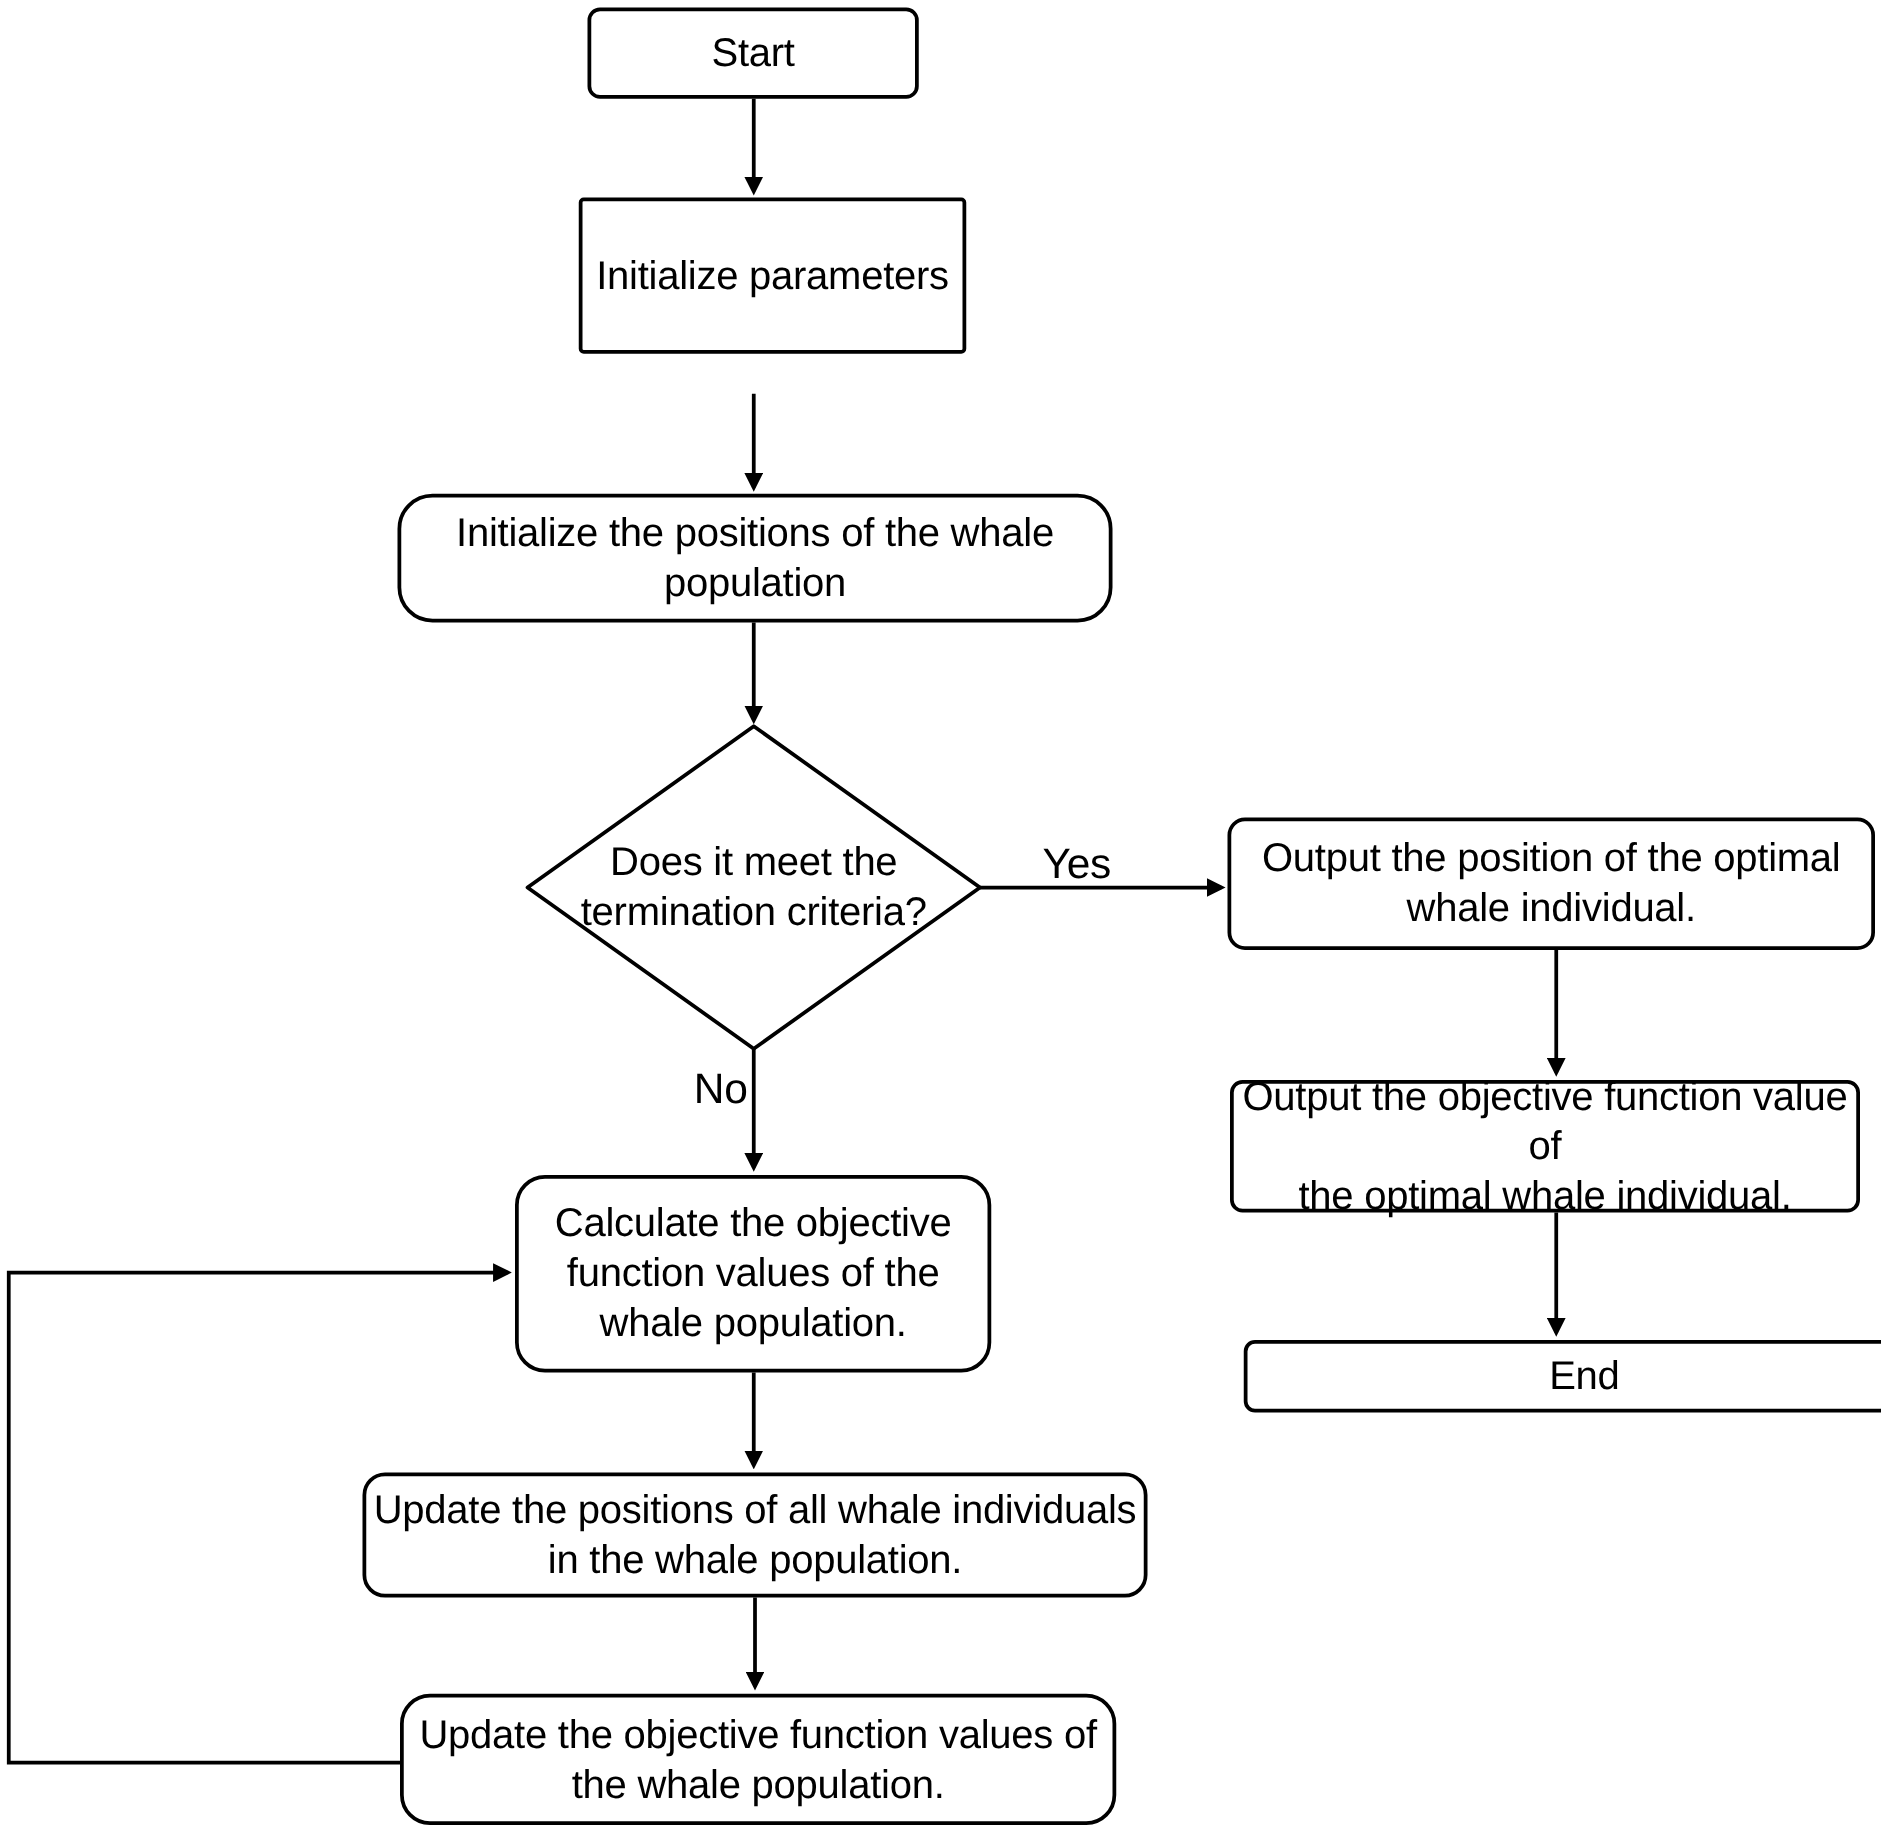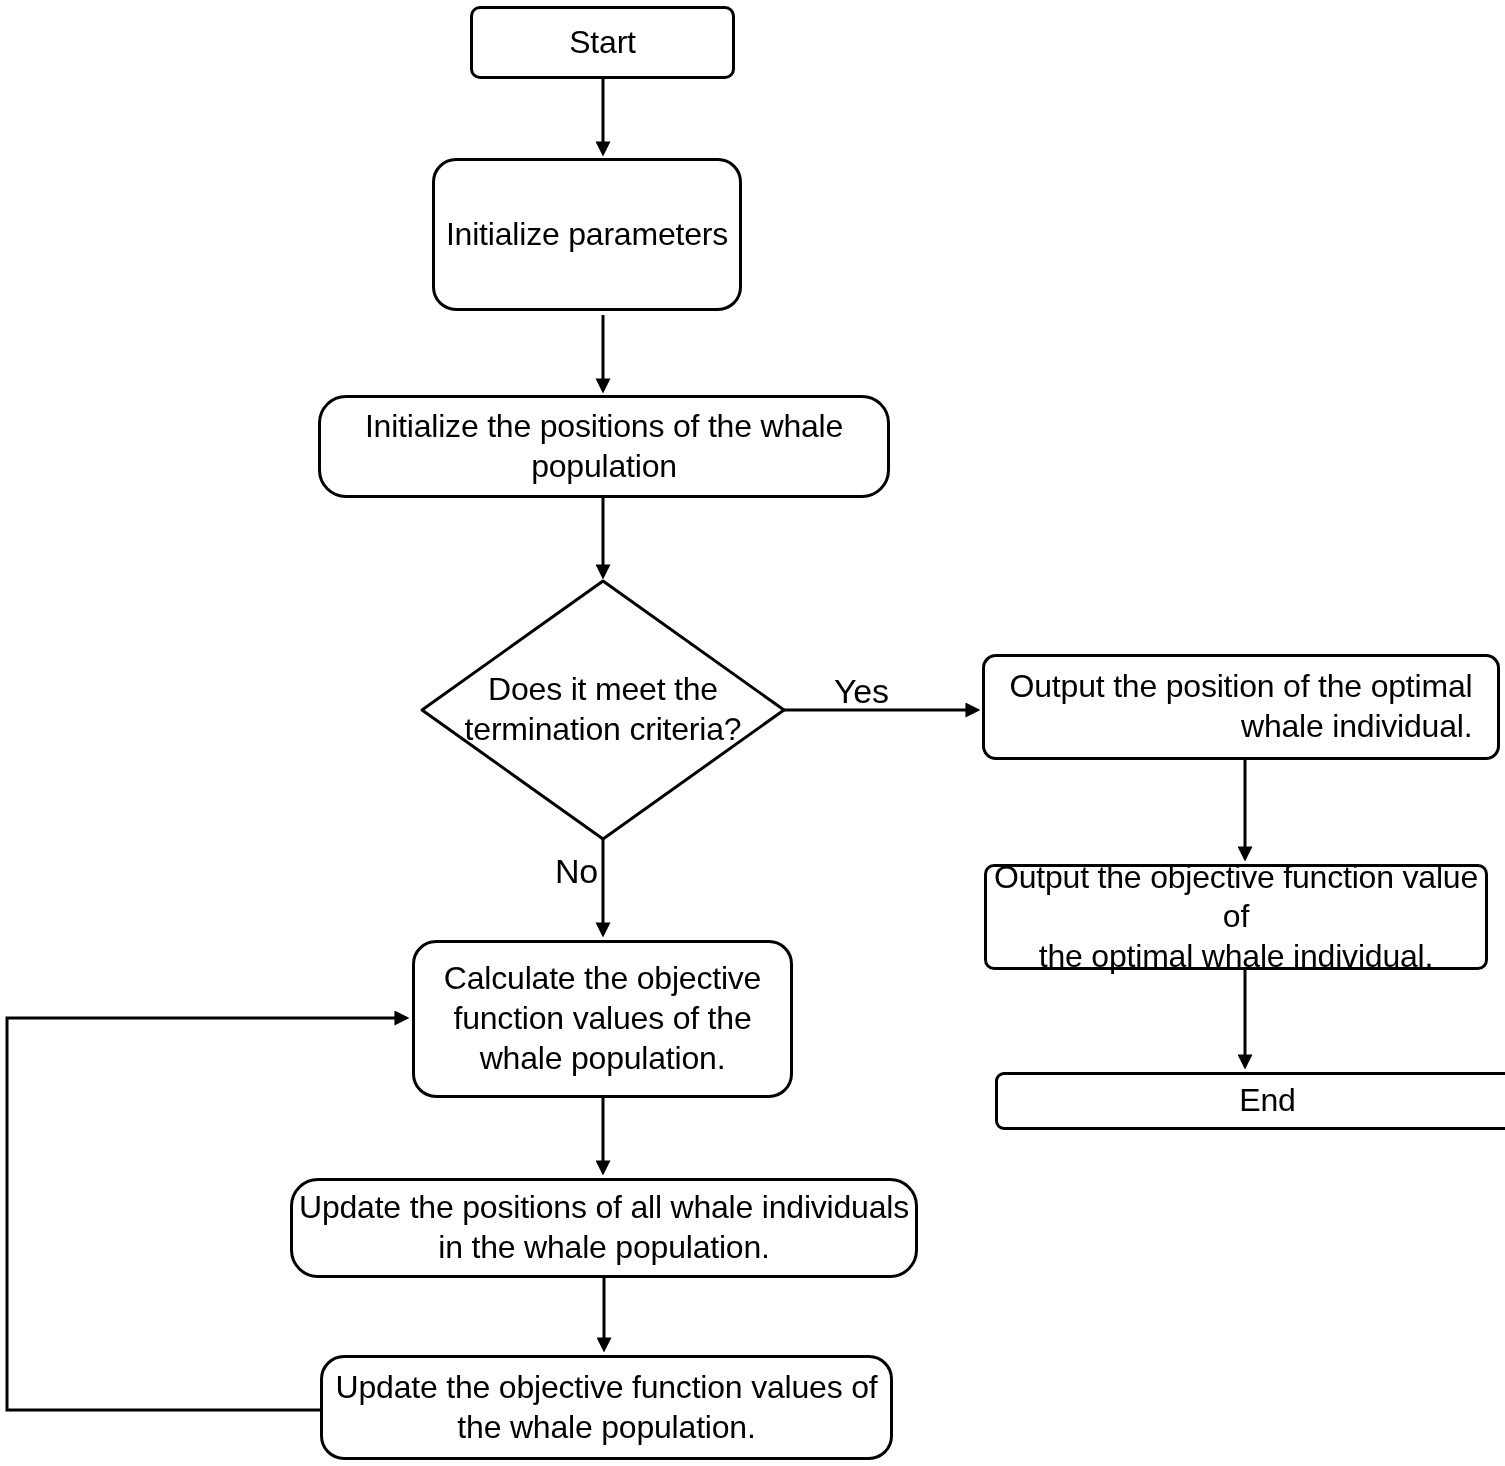--- a/index.html
+++ b/index.html
@@ -52,41 +52,41 @@
     <path class="edge" marker-end="url(#arrow)" d="M1245,970 L1245,1066"></path>
 
     <path class="edge" marker-end="url(#arrow)" d="M603,839 L603,934"></path>
     <path class="edge" marker-end="url(#arrow)" d="M603,1098 L603,1172"></path>
     <path class="edge" marker-end="url(#arrow)" d="M604,1278 L604,1349"></path>
     <path class="edge" marker-end="url(#arrow)" d="M320,1410 L7,1410 L7,1018 L406,1018"></path>
   </svg>
 
   <div class="node" style="left:470px; top:6px; width:265px; height:73px; border-radius:10px;">Start</div>
 
-  <div class="node" style="left:432px; top:158px; width:310px; height:153px; border-radius:24px;">Initialize parameters</div>
+  <div class="node" style="left:463px; top:158px; width:310px; height:125px; border-radius:4px;">Initialize parameters</div>
 
   <div class="node" style="left:318px; top:395px; width:572px; height:103px; border-radius:28px;">Initialize the positions of the whale
 population</div>
 
   <div class="node plain" style="left:443px; top:655px; width:320px; height:110px;">Does it meet the
 termination criteria?</div>
 
-  <div class="node" style="left:982px; top:654px; width:518px; height:106px; border-radius:14px;text-align:right;">Output the position of the optimal
+  <div class="node" style="left:982px; top:654px; width:518px; height:106px; border-radius:14px;">Output the position of the optimal
 whale individual.</div>
 
   <div class="node" style="left:984px; top:864px; width:504px; height:106px; border-radius:10px;">Output the objective function value of
 the optimal whale individual.</div>
 
   <div class="node" style="left:995px; top:1072px; width:545px; height:58px; border-radius:9px;">End</div>
 
   <div class="node" style="left:412px; top:940px; width:381px; height:158px; border-radius:24px;">Calculate the objective
 function values of the
 whale population.</div>
 
-  <div class="node" style="left:290px; top:1178px; width:628px; height:100px; border-radius:28px;">Update the positions of all whale individuals
+  <div class="node" style="left:290px; top:1178px; width:628px; height:100px; border-radius:18px;">Update the positions of all whale individuals
 in the whale population.</div>
 
   <div class="node" style="left:320px; top:1355px; width:573px; height:105px; border-radius:24px;">Update the objective function values of
 the whale population.</div>
 
   <div class="edge-label" style="left:834px; top:672px;">Yes</div>
 
   <div class="edge-label" style="left:555px; top:852px;">No</div>
 
 </div>

